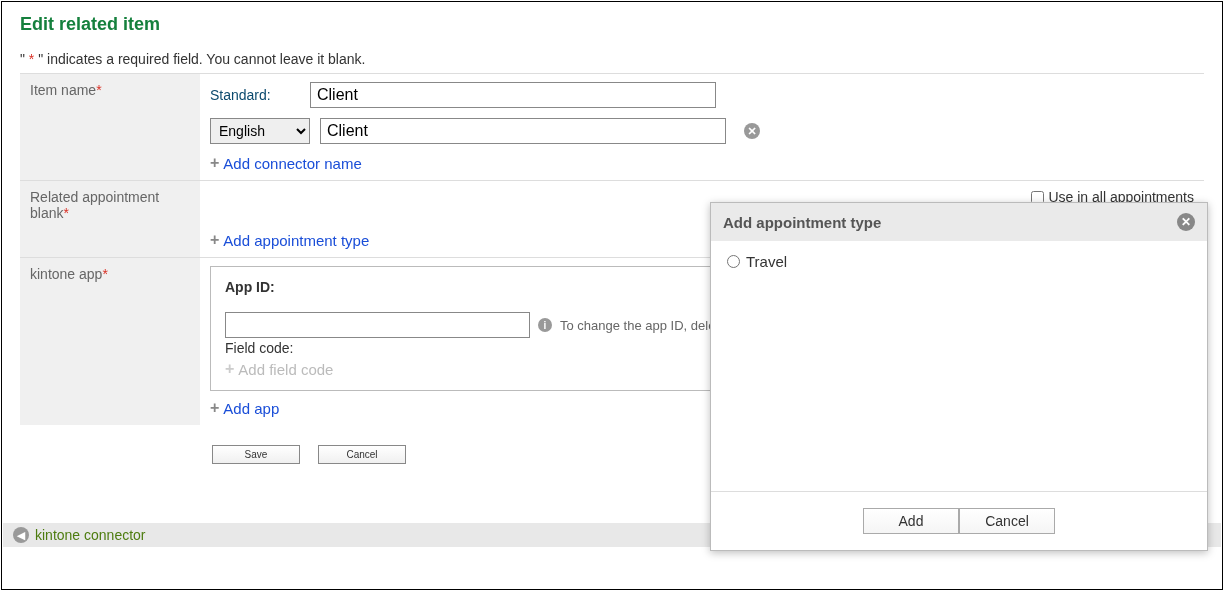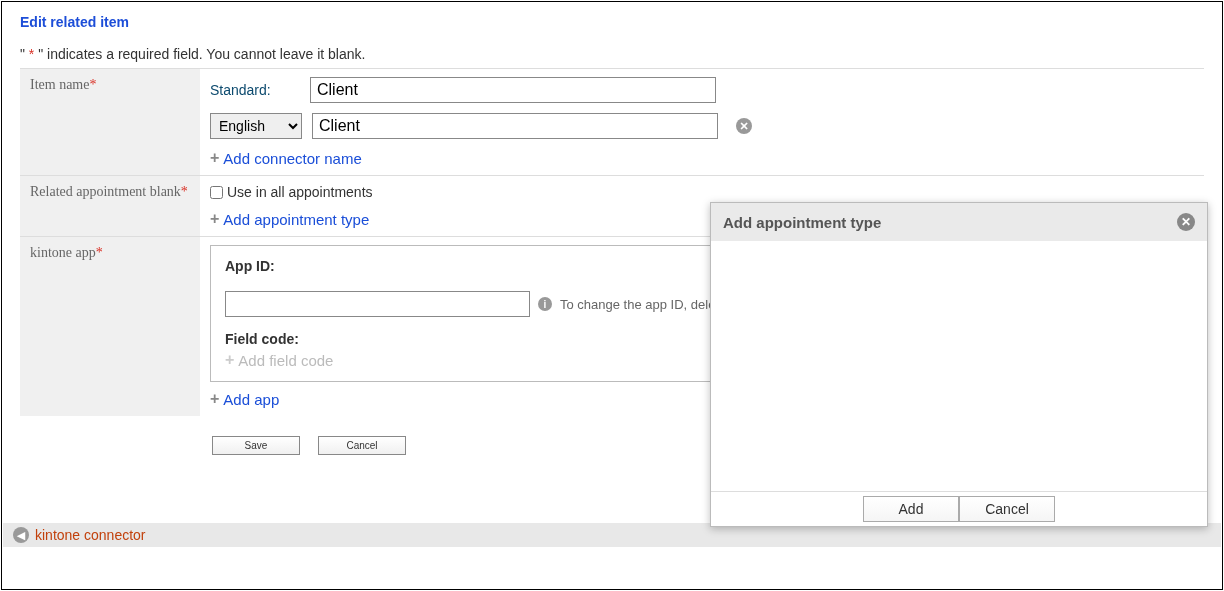--- a/index.html
+++ b/index.html
@@ -14,23 +14,23 @@
       overflow: hidden;
     }
     .container {
       border: 1px solid #000;
       width: 1222px;
       height: 589px;
       margin: 1px;
       position: relative;
     }
     .page-title {
-      font-size: 14px;
+      font-size: 18px;
       font-weight: bold;
-      color: #1d4ed8;
+      color: #15803d;
       padding: 12px 0 6px 18px;
     }
     .required-note {
       padding: 10px 0 6px 18px;
       color: #333;
       font-size: 14px;
     }
     .asterisk { color: #d93025; }
     .form-table {
       border-collapse: collapse;
@@ -40,21 +40,20 @@
     .form-table td {
       vertical-align: top;
       padding: 8px 10px;
       border-top: 1px solid #ddd;
     }
     .form-table td.label-cell {
       background: #f0f0f0;
       width: 180px;
       color: #666;
       font-size: 14px;
-      font-family: Liberation Serif, serif;
     }
     .form-table td.value-cell {
       background: #fff;
     }
     .req-mark { color: #d93025; }
     .row-standard {
       display: flex;
       align-items: center;
       margin-bottom: 10px;
     }
@@ -66,21 +65,21 @@
       border: 1px solid #888;
       padding: 3px 6px;
       font-size: 16px;
       height: 26px;
       width: 406px;
     }
     .lang-select {
       border: 1px solid #888;
       font-size: 14px;
       height: 26px;
-      width: 92px;
+      width: 100px;
       padding: 2px 4px;
     }
     .row-lang {
       display: flex;
       align-items: center;
       gap: 10px;
       margin-bottom: 10px;
     }
     .clear-icon {
       width: 16px;
@@ -107,21 +106,22 @@
       color: #888;
       font-size: 16px;
       font-weight: bold;
       margin-right: 4px;
     }
     .plus-link.disabled { color: #bbb; cursor: default; }
     .plus-link.disabled .plus-icon { color: #ccc; }
     .checkbox-row {
       display: flex;
       align-items: center;
-      margin-bottom: 10px;
+      margin-bottom: 26px;
+      justify-content: flex-end;
     }
     .cb { margin-right: 4px; }
     .app-box {
       border: 1px solid #bbb;
       padding: 12px 14px;
       background: #fff;
       margin-bottom: 8px;
       width: 100%;
     }
     .app-box .app-id-label { font-weight: bold; margin-bottom: 17px; }
@@ -132,21 +132,21 @@
       height: 26px;
       width: 305px;
     }
     .info-icon {
       width: 14px; height: 14px; border-radius: 50%;
       background: #999; color: #fff;
       display: inline-flex; align-items:center; justify-content:center;
       font-size: 10px; font-weight: bold;
     }
     .hint-text { color: #666; font-size: 13px; }
-    .field-code-label { font-weight: bold; margin-top: 14px; margin-bottom: 4px; }
+    .field-code-label { font-weight: normal; margin-top: 2px; margin-bottom: 4px; }
     .buttons-row {
       display: flex;
       gap: 18px;
       margin: 20px 0 0 210px;
     }
     .btn {
       border: 1px solid #888;
       background: linear-gradient(#fff, #f0f0f0);
       padding: 3px 0;
       width: 88px;
@@ -163,21 +163,21 @@
       padding: 4px 10px;
       display: flex;
       align-items: center;
     }
     .back-arrow {
       width: 16px; height: 16px; border-radius: 50%;
       background: #999; color: #fff;
       display: inline-flex; align-items:center; justify-content:center;
       font-size: 11px; margin-right: 6px;
     }
-    .bc-link { color: #c2410c; font-size: 14px; cursor: pointer; }
+    .bc-link { color: #4d7c0f; font-size: 14px; cursor: pointer; }
 
     
     .modal {
       position: absolute;
       top: 200px;
       left: 708px;
       width: 498px;
       border: 1px solid #bbb;
       background: #fff;
       box-shadow: 0 2px 8px rgba(0,0,0,0.25);
@@ -200,21 +200,21 @@
       font-size: 12px; font-weight: bold; cursor: pointer;
     }
     .modal-body { padding: 12px 16px; min-height: 250px; }
     .radio-row {
       display: flex; align-items: center; margin-bottom: 10px;
       font-size: 15px;
     }
     .radio-row input { margin-right: 6px; }
     .modal-footer {
       border-top: 1px solid #ddd;
-      padding: 4px 16px;
+      padding: 16px 16px;
       display: flex;
       justify-content: center;
     }
     .modal-btn {
       border: 1px solid #aaa;
       background: linear-gradient(#fff, #f5f5f5);
       padding: 4px 0;
       width: 96px;
       text-align: center;
       font-size: 14px;
@@ -306,19 +306,23 @@
     <span class="back-arrow">◀</span>
     <span class="bc-link">kintone connector</span>
   </div>
 
   <div class="modal">
     <div class="modal-header">
       <span>Add appointment type</span>
       <span class="close-icon">✕</span>
     </div>
     <div class="modal-body">
+      <div class="radio-row">
+        <input type="radio" name="apptype" style="">
+        <span>Travel</span>
+      </div>
     </div>
     <div class="modal-footer">
       <div class="modal-btn">Add</div>
       <div class="modal-btn">Cancel</div>
     </div>
   </div>
 </div>
 
 </body></html>

